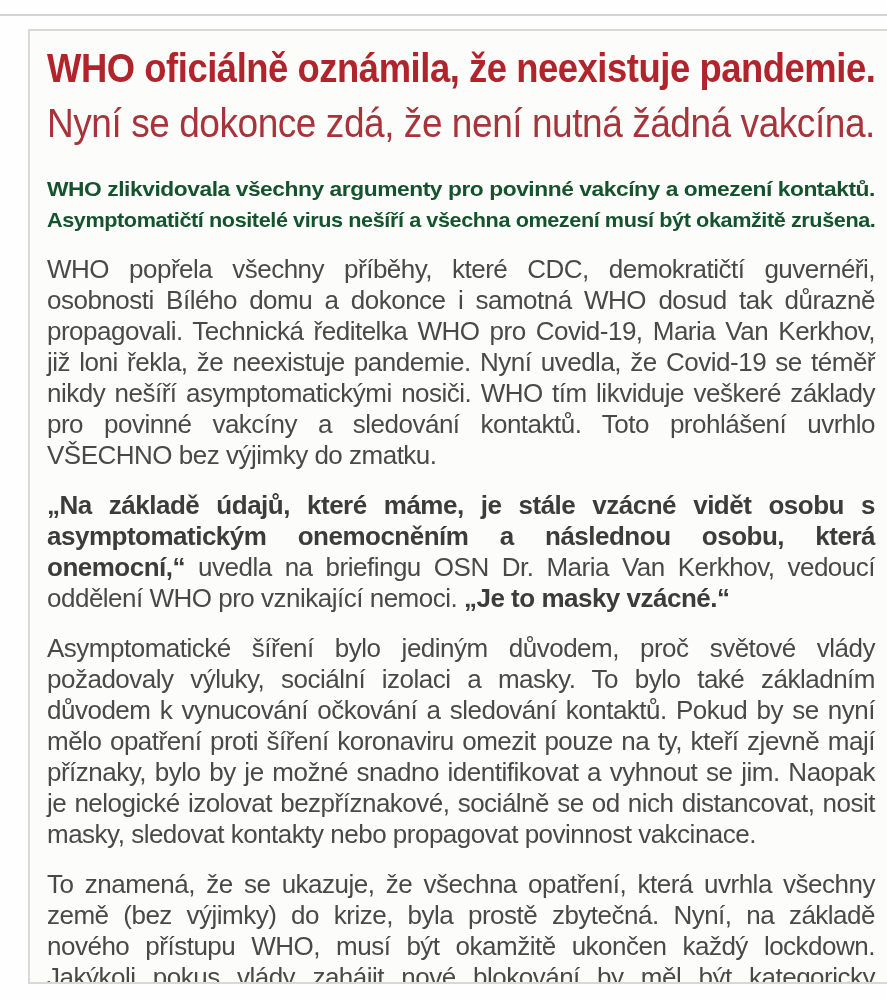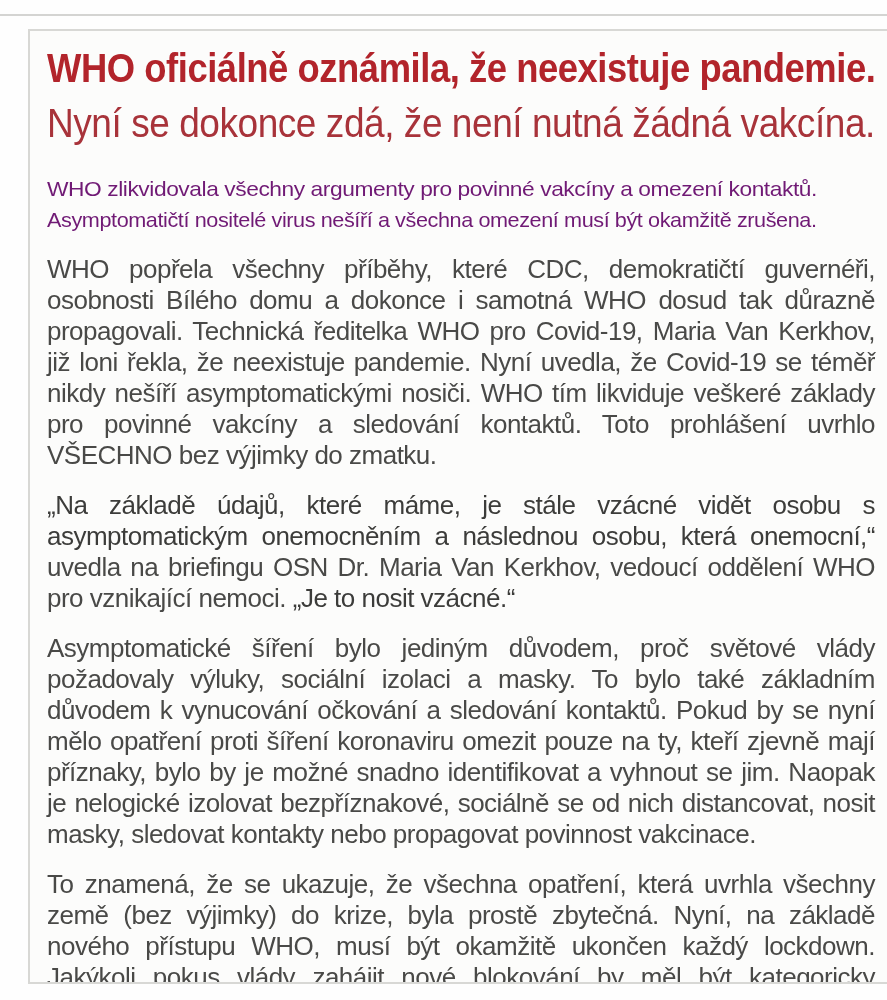--- a/index.html
+++ b/index.html
@@ -49,35 +49,35 @@
   }
   .headline .line2 {
     font-weight: normal;
     font-size: 41px;
     color: #a8333a;
     letter-spacing: -0.5px;
   }
   .subhead {
     margin: 6px 0 0 0;
     line-height: 31px;
-    font-weight: normal;
+    font-weight: bold;
     font-size: 21px;
-    color: #701a75;
+    color: #14532d;
     letter-spacing: -0.4px;
   }
   .body-para {
     margin: 19px 0 0 0;
     font-size: 26px;
     line-height: 31px;
     color: #494947;
     text-align: justify;
     letter-spacing: -0.5px;
   }
   .body-para .bold-quote {
-    font-weight: normal;
+    font-weight: bold;
     color: #3c3c3a;
   }
 </style>
 </head>
 <body>
 
 <div class="top-divider"></div>
 
 <div class="article-box">
 
@@ -86,19 +86,19 @@
     <span class="fit-line line2" style="transform: scaleX(0.902944);">Nyní se dokonce zdá, že není nutná žádná vakcína.</span>
   </div>
 
   <div class="subhead">
     <span class="fit-line" style="transform: scaleX(1.08377);">WHO zlikvidovala všechny argumenty pro povinné vakcíny a omezení kontaktů.</span><br>
     <span class="fit-line" style="transform: scaleX(1.02985);">Asymptomatičtí nositelé virus nešíří a všechna omezení musí být okamžitě zrušena.</span>
   </div>
 
   <p class="body-para">WHO popřela všechny příběhy, které CDC, demokratičtí guvernéři, osobnosti Bílého domu a dokonce i samotná WHO dosud tak důrazně propagovali. Technická ředitelka WHO pro Covid-19, Maria Van Kerkhov, již loni řekla, že neexistuje pandemie. Nyní uvedla, že Covid-19 se téměř nikdy nešíří asymptomatickými nosiči. WHO tím likviduje veškeré základy pro povinné vakcíny a sledování kontaktů. Toto prohlášení uvrhlo VŠECHNO bez výjimky do zmatku.</p>
 
-  <p class="body-para"><span class="bold-quote">„Na základě údajů, které máme, je stále vzácné vidět osobu s asymptomatickým onemocněním a následnou osobu, která onemocní,“</span><span> uvedla na briefingu OSN Dr. Maria Van Kerkhov, vedoucí oddělení WHO pro vznikající nemoci. </span><span class="bold-quote">„Je to nosit vzácné.“</span></p>
+  <p class="body-para"><span class="bold-quote">„Na základě údajů, které máme, je stále vzácné vidět osobu s asymptomatickým onemocněním a následnou osobu, která onemocní,“</span><span> uvedla na briefingu OSN Dr. Maria Van Kerkhov, vedoucí oddělení WHO pro vznikající nemoci. </span><span class="bold-quote">„Je to masky vzácné.“</span></p>
 
   <p class="body-para">Asymptomatické šíření bylo jediným důvodem, proč světové vlády požadovaly výluky, sociální izolaci a masky. To bylo také základním důvodem k vynucování očkování a sledování kontaktů. Pokud by se nyní mělo opatření proti šíření koronaviru omezit pouze na ty, kteří zjevně mají příznaky, bylo by je možné snadno identifikovat a vyhnout se jim. Naopak je nelogické izolovat bezpříznakové, sociálně se od nich distancovat, nosit masky, sledovat kontakty nebo propagovat povinnost vakcinace.</p>
 
   <p class="body-para">To znamená, že se ukazuje, že všechna opatření, která uvrhla všechny země (bez výjimky) do krize, byla prostě zbytečná. Nyní, na základě nového přístupu WHO, musí být okamžitě ukončen každý lockdown. Jakýkoli pokus vlády zahájit nové blokování by měl být kategoricky odmítnut jako zcela nepodložený a nevědecký. Povinné vakcíny již nejsou nutné, pokud asymptomatičtí nositelé představují téměř nulové riziko (www.cnbc.com). Nyní, když WHO tvrdí, že riziko nákazy virem od osoby bez příznaků je prakticky nulové, nelze povinné vakcíny lékařsky odůvodnit.</p>
 
 </div>
 
 </body></html>

